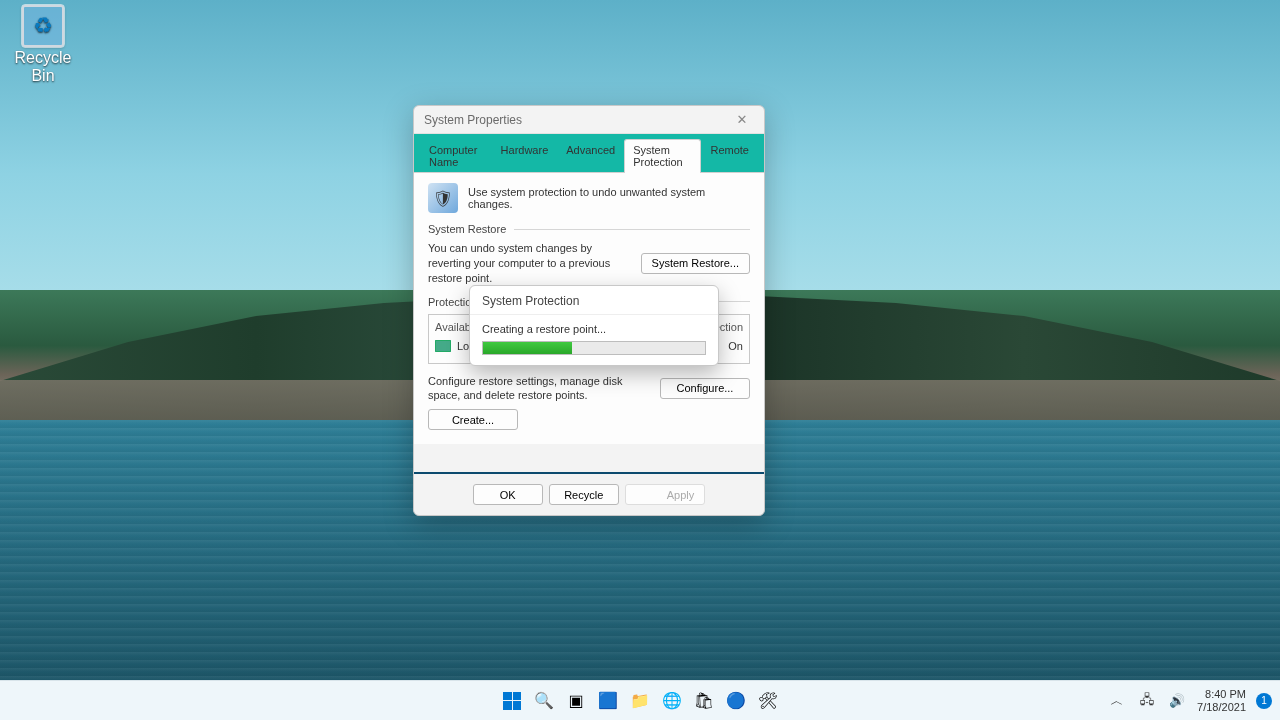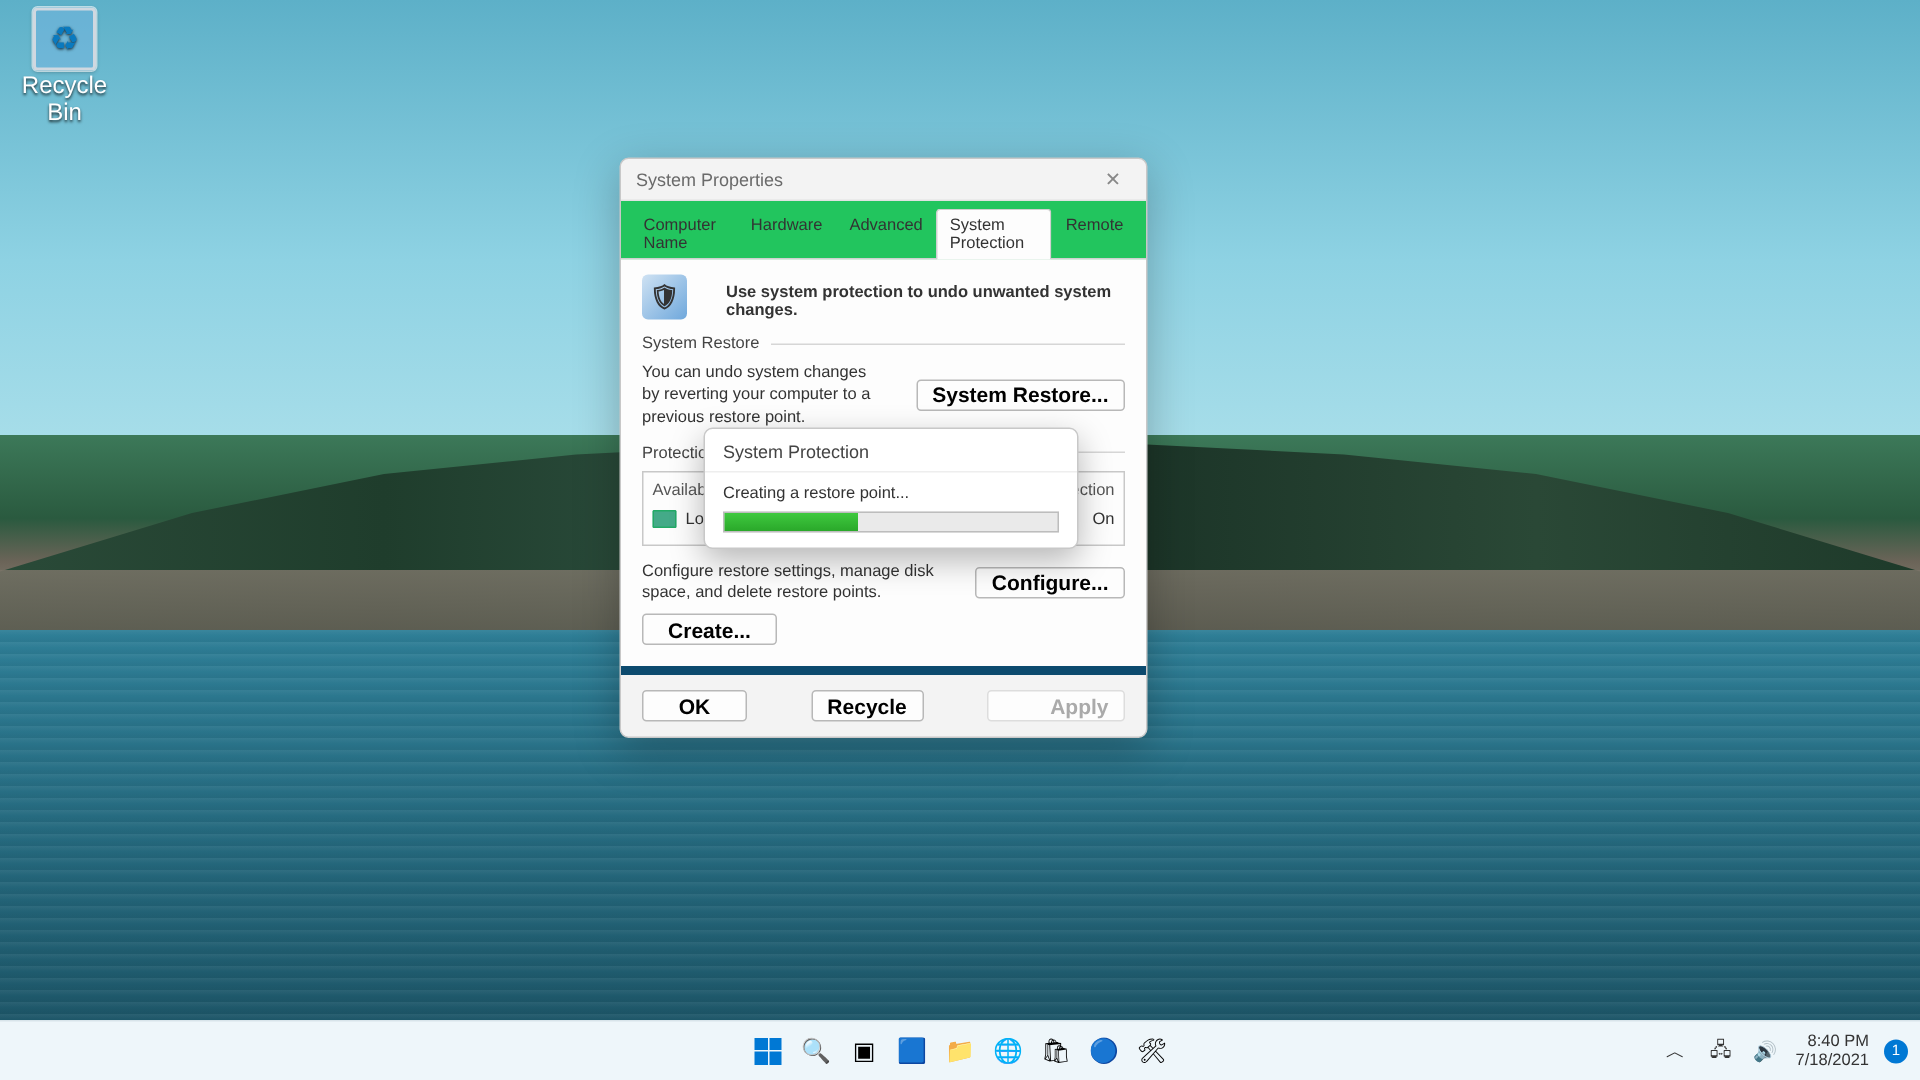--- a/index.html
+++ b/index.html
@@ -38,43 +38,43 @@
 .desktop-icon.sel .ic{outline:1px solid rgba(255,255,255,.6);background:rgba(120,180,230,.4);}
 
 
 .dialog { position:absolute; left:413px; top:105px; width:352px; background:#f3f3f3;
   border:1px solid #c8c8c8; border-radius:6px; box-shadow:0 8px 30px rgba(0,0,0,.25);}
 .dlg-titlebar{height:28px;display:flex;align-items:center;justify-content:space-between;
   padding:0 8px 0 10px;font-size:12px;color:#6a6a6a;border-bottom:1px solid #e2e2e2;}
 .dlg-close{width:28px;height:22px;display:flex;align-items:center;justify-content:center;
   color:#888;font-size:13px;border-radius:3px;cursor:pointer;}
 .tabs{display:flex;gap:0;padding:4px 6px 0;font-size:11px;color:#333;border-bottom:1px solid #d0d0d0;
-  background:#22c55e;}
+  background:#14b8a6;}
 .tab{padding:4px 8px 5px;cursor:pointer;border:1px solid transparent;border-bottom:none;
   position:relative;top:1px;border-radius:3px 3px 0 0;}
 .tab.active{background:#fdfdfd;border-color:#d0d0d0;}
 .dlg-body{background:#fdfdfd;padding:10px 14px 8px;font-size:11px;color:#333;}
-.intro{display:flex;gap:26px;align-items:flex-end;margin-bottom:10px;font-weight:bold;}
+.intro{display:flex;gap:10px;align-items:center;margin-bottom:10px;}
 .intro .ic2{width:30px;height:30px;background:linear-gradient(135deg,#cfe2f3,#6fa8dc);
   border-radius:4px;flex:none;position:relative;}
 .intro .ic2::after{content:"🛡";position:absolute;inset:0;display:flex;align-items:center;justify-content:center;font-size:16px;}
 .section-title{display:flex;align-items:center;gap:8px;margin:10px 0 6px;color:#444;justify-content:flex-end;}
 .section-title .line{flex:1;height:1px;background:#d6d6d6;}
 .row{display:flex;gap:24px;align-items:center;margin:6px 0;}
 .row .txt{flex:1;line-height:1.35;color:#333;}
 .btn{min-width:90px;height:21px;background:#fdfdfd;border:1px solid #b8b8b8;border-radius:3px;
-  font-size:14px;cursor:pointer;padding:0 10px;font-weight:bold;}
+  font-size:11px;cursor:pointer;padding:0 10px;}
 .drive-box{border:1px solid #c8c8c8;padding:4px 6px 8px;margin-top:4px;}
 .drive-head{display:flex;font-size:11px;color:#555;padding:2px 0 4px;}
 .drive-head span:first-child{flex:1;}
 .drive-row{display:flex;align-items:center;font-size:11px;padding:3px 0;}
 .drive-row .dic{width:16px;height:12px;background:#4a8;margin-right:6px;border-radius:1px;
   box-shadow:inset 0 0 0 1px #2a6;}
 .drive-row span:nth-child(2){flex:1;}
-.dlg-footer{display:flex;justify-content:space-between;gap:6px;padding:10px 14px;border-top:6px solid #0c4a6e;}
+.dlg-footer{display:flex;justify-content:center;gap:6px;padding:10px 14px;border-top:2px solid #0c4a6e;margin-top:28px;}
 .dlg-footer .btn{min-width:70px;}
 .btn.dis{color:#aaa;border-color:#ddd;cursor:default;padding-left:41px;}
 
 
 .progress-dialog{position:absolute;left:469px;top:285px;width:250px;background:#fff;
   border:1px solid #c8c8c8;border-radius:6px;box-shadow:0 8px 22px rgba(0,0,0,.28);padding:0 0 10px;z-index:5;}
 .progress-dialog .ptitle{font-size:12px;color:#444;padding:8px 12px 6px;border-bottom:1px solid #eee;}
 .progress-dialog .pmsg{font-size:11px;color:#333;padding:8px 12px 6px;}
 .progress-bar{height:14px;margin:0 12px;border:1px solid #bdbdbd;background:#eaeaea;position:relative;}
 .progress-fill{height:100%;background:linear-gradient(to bottom,#3fc93f,#2aa82a);width:40%;}

